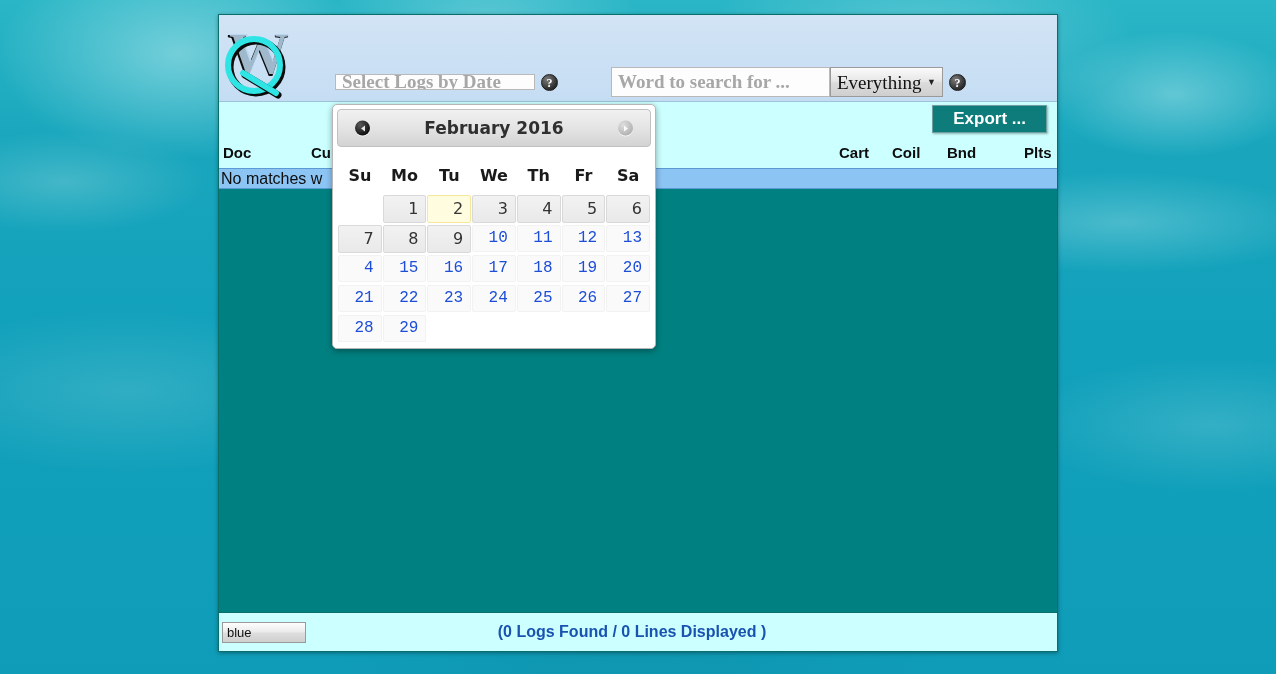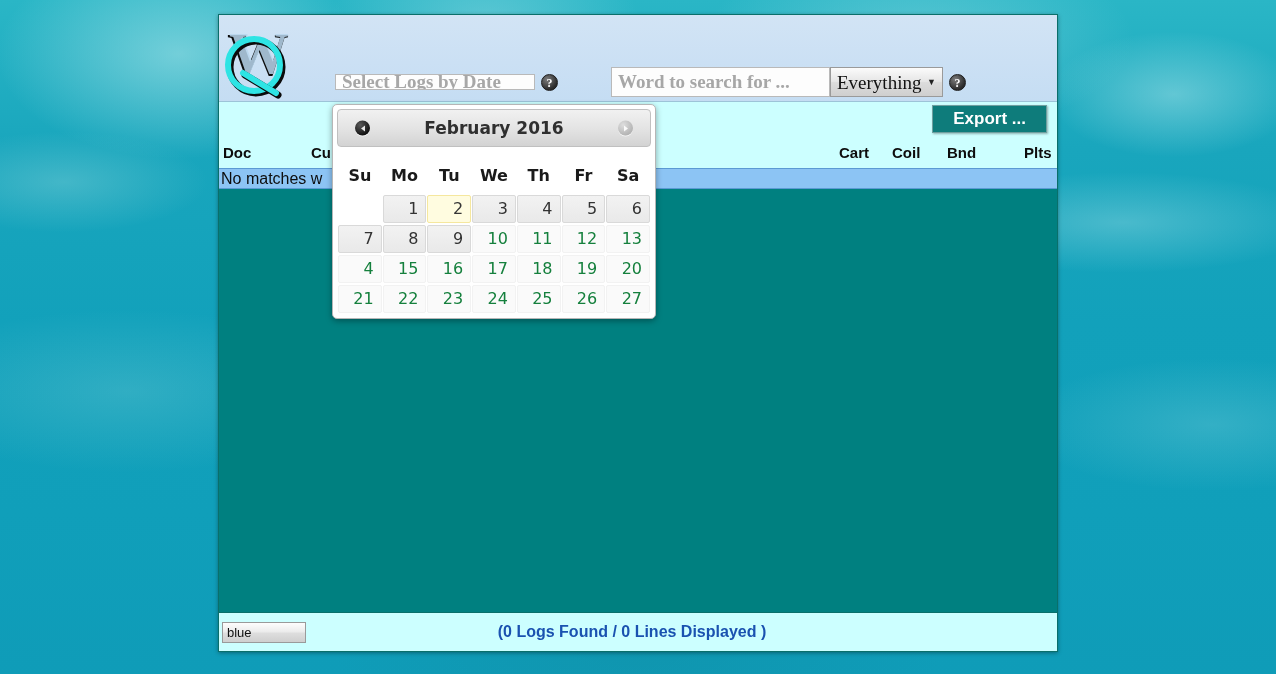--- a/index.html
+++ b/index.html
@@ -350,22 +350,23 @@
   }
   .dp-day.selected {
     background: #fffce0;
     border: 1px solid #f5e79e;
     color: #363636;
     cursor: pointer;
   }
   .dp-day.disabled {
     background: #fafafa;
     border: 1px solid #f2f2f2;
-    color: #15803d;
+    color: #1d4ed8;
     cursor: default;
+    font-family: Liberation Mono, monospace;
   }
   .dp-empty { background: transparent; }
 </style>
 </head>
 <body>
 
 <div id="wallpaper"></div>
 
 <div id="app-window">
 
@@ -533,15 +534,28 @@
           <td>
             <span class="dp-day disabled">25</span>
           </td>
           <td>
             <span class="dp-day disabled">26</span>
           </td>
           <td>
             <span class="dp-day disabled">27</span>
           </td>
         </tr>
+        <tr>
+          <td>
+            <span class="dp-day disabled">28</span>
+          </td>
+          <td>
+            <span class="dp-day disabled">29</span>
+          </td>
+          <td class="dp-empty"></td>
+          <td class="dp-empty"></td>
+          <td class="dp-empty"></td>
+          <td class="dp-empty"></td>
+          <td class="dp-empty"></td>
+        </tr>
       </tbody>
   </table>
 </div>
 
 </body></html>

